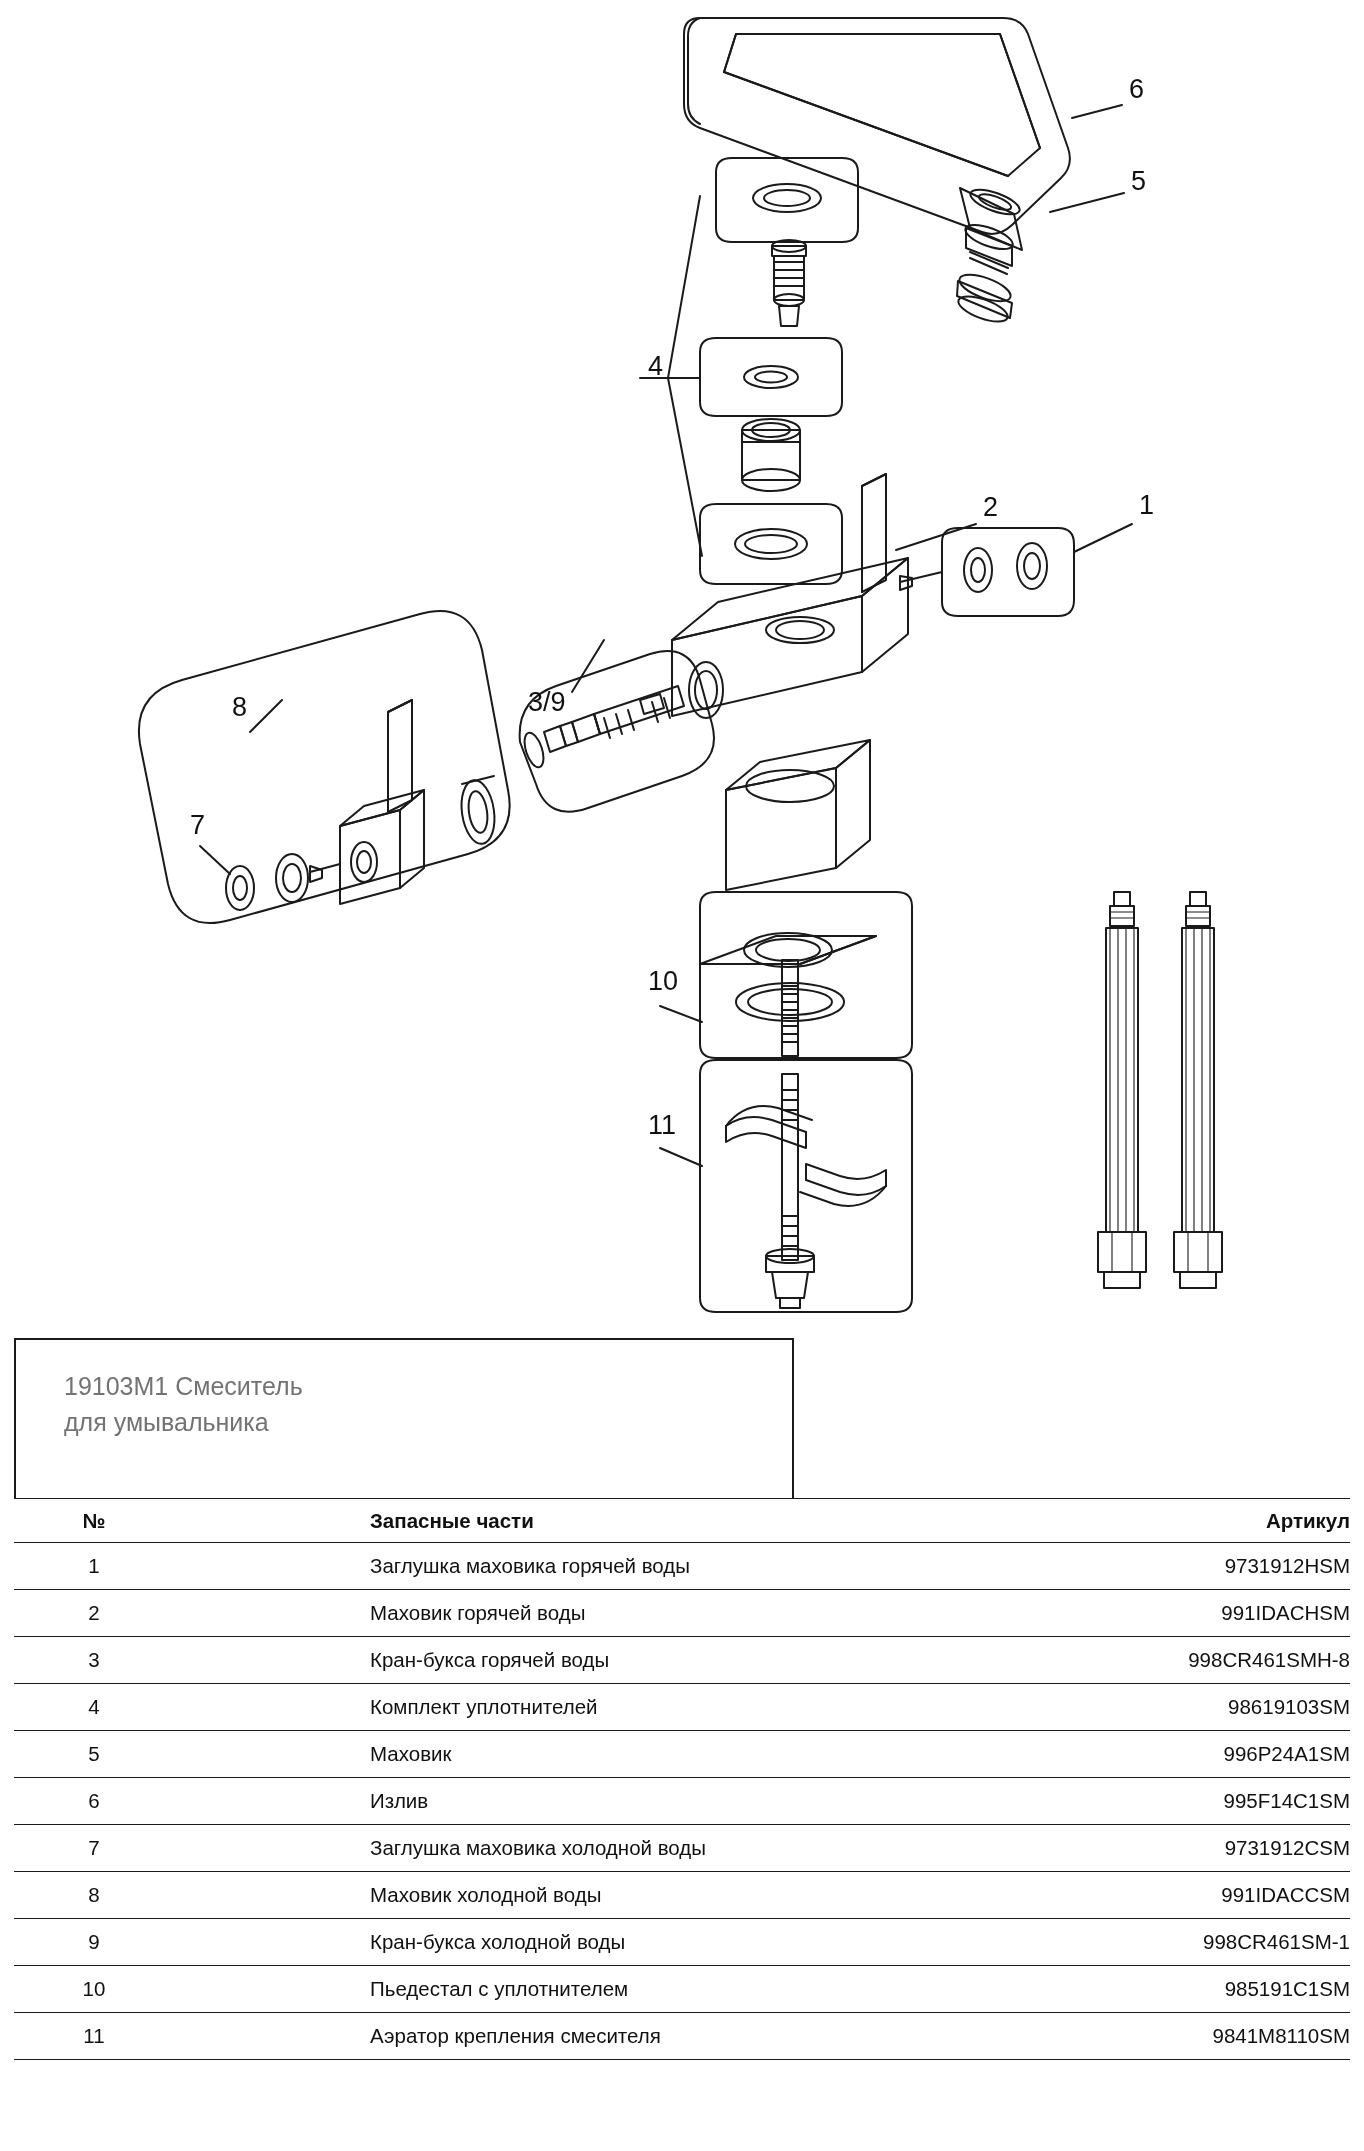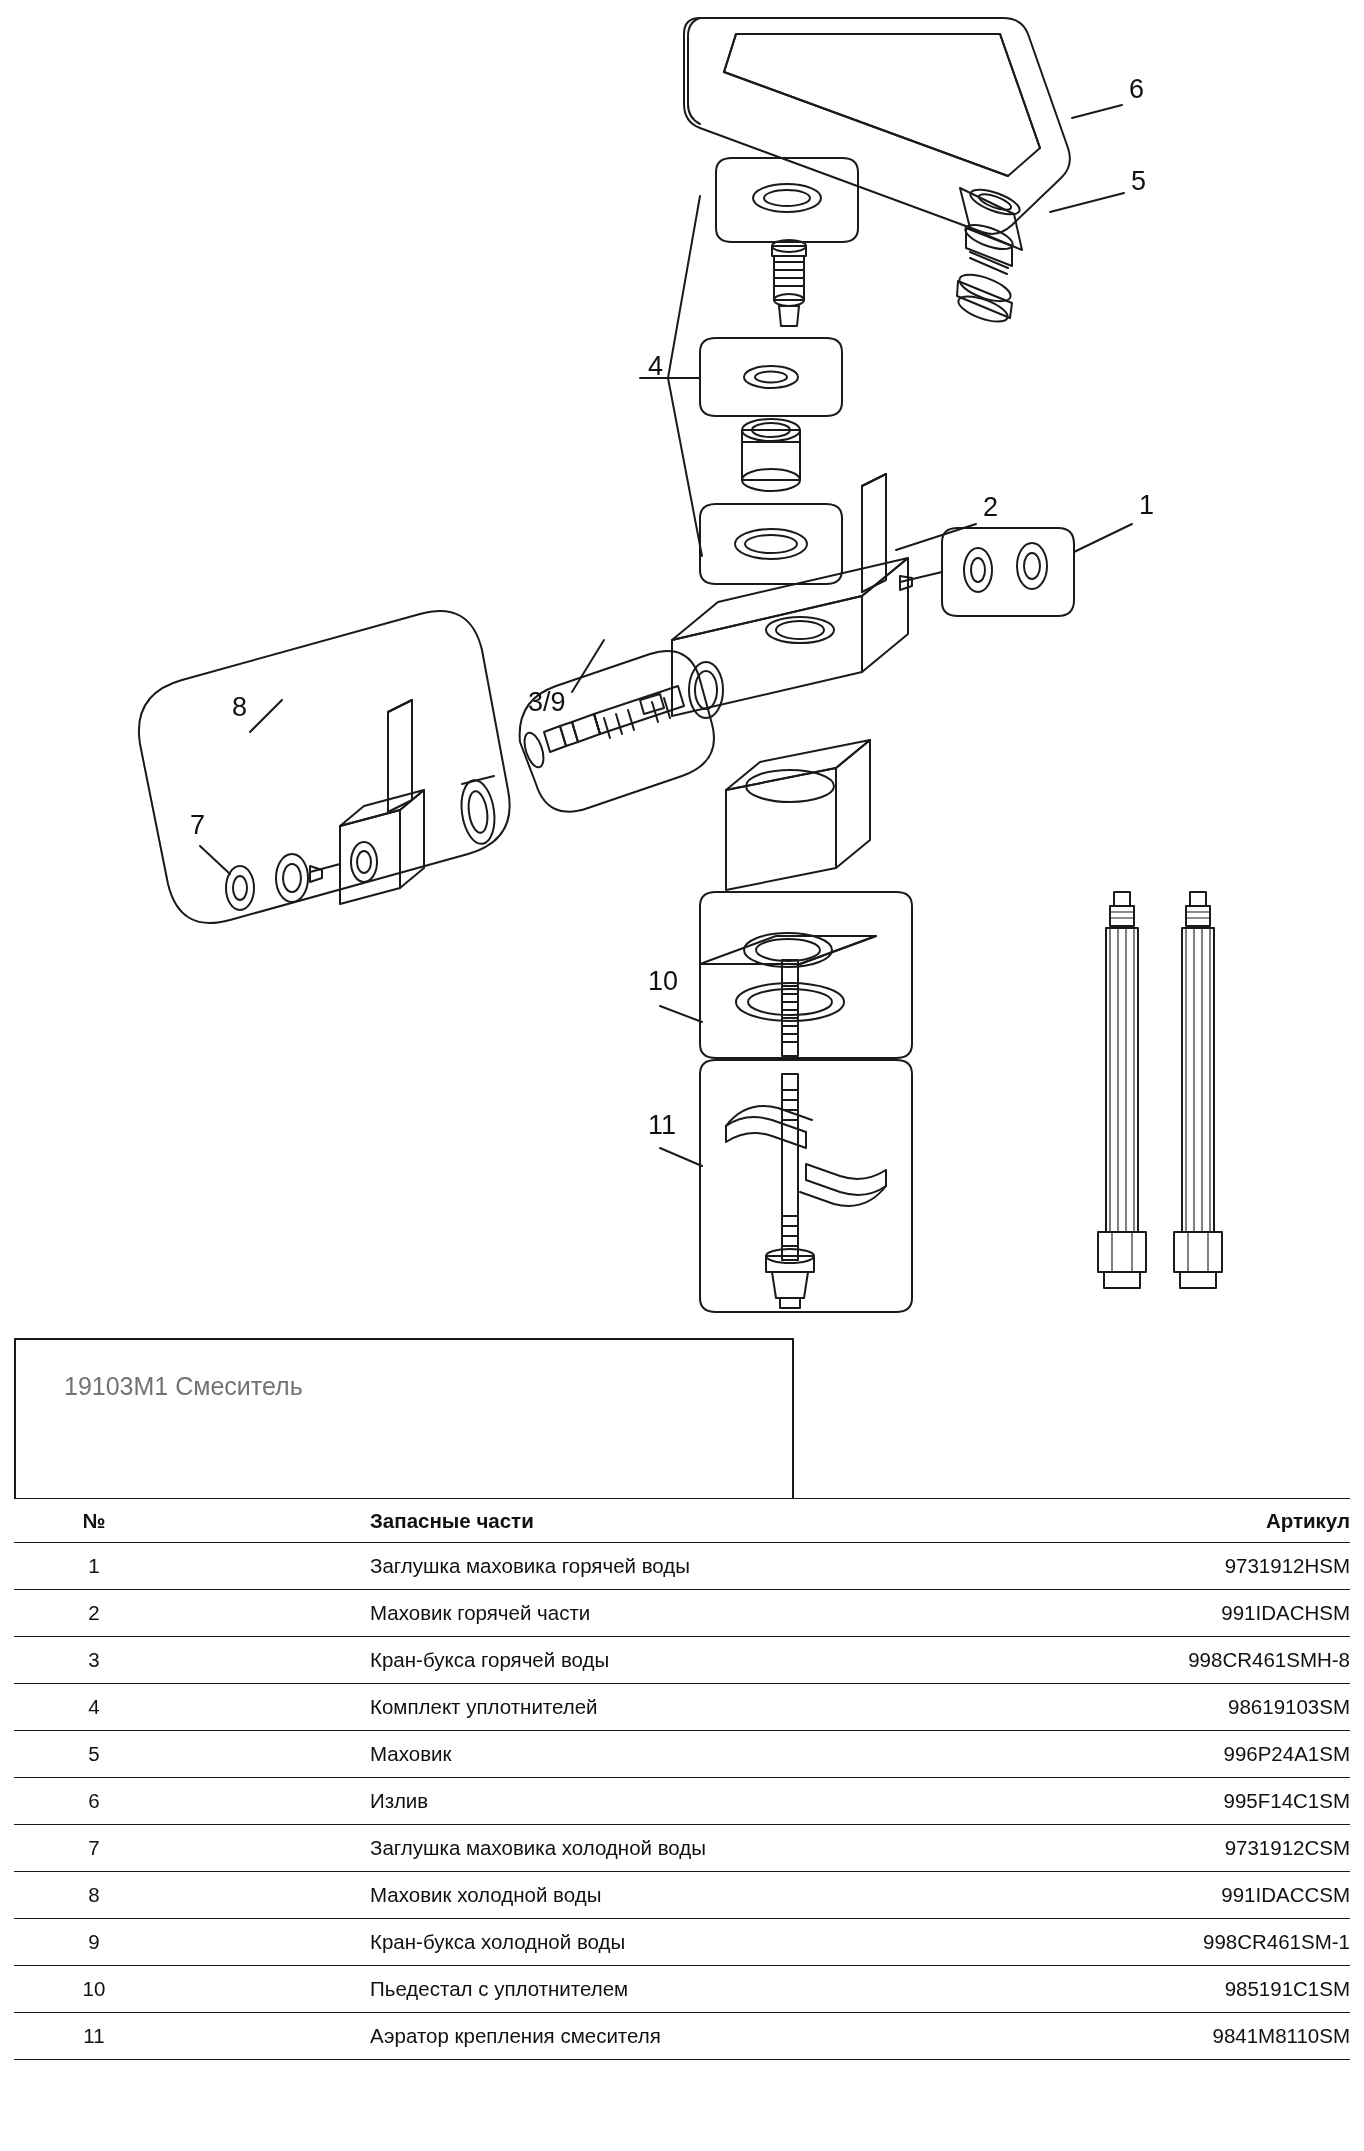--- a/index.html
+++ b/index.html
@@ -322,40 +322,41 @@
   <span class="lbl" style="left:528px;  top:689px;">3/9</span>
   <span class="lbl" style="left:232px;  top:694px;">8</span>
   <span class="lbl" style="left:190px;  top:812px;">7</span>
   <span class="lbl" style="left:648px;  top:968px;">10</span>
   <span class="lbl" style="left:648px;  top:1112px;">11</span>
 </div>
 
 <div id="titleblock">
   <div class="inner">
     <div>19103M1 Смеситель</div>
+    <div>для умывальника</div>
   </div>
 </div>
 
 <table id="parts">
   <thead>
     <tr class="hdr">
       <th class="col-num">№</th>
       <th class="col-name">Запасные части</th>
       <th class="col-art">Артикул</th>
     </tr>
   </thead>
   <tbody>
     <tr>
       <td class="col-num">1</td>
       <td class="col-name">Заглушка маховика горячей воды</td>
       <td class="col-art">9731912HSM</td>
     </tr>
     <tr>
       <td class="col-num">2</td>
-      <td class="col-name">Маховик горячей части</td>
+      <td class="col-name">Маховик горячей воды</td>
       <td class="col-art">991IDACHSM</td>
     </tr>
     <tr>
       <td class="col-num">3</td>
       <td class="col-name">Кран-букса горячей воды</td>
       <td class="col-art">998CR461SMH-8</td>
     </tr>
     <tr>
       <td class="col-num">4</td>
       <td class="col-name">Комплект уплотнителей</td>

